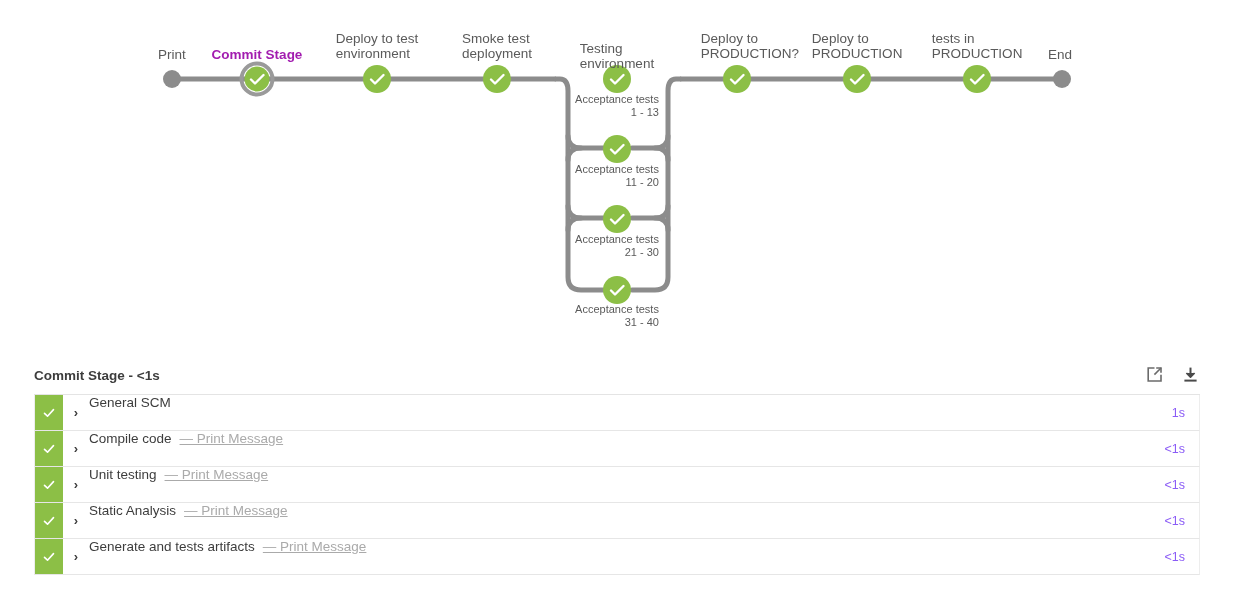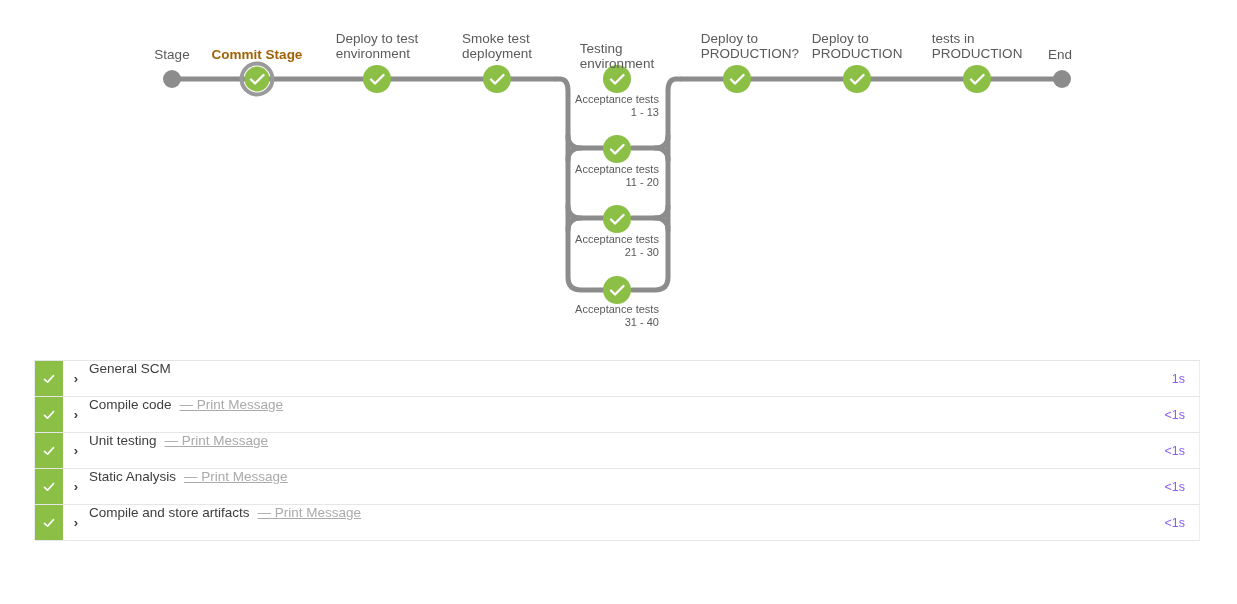--- a/index.html
+++ b/index.html
@@ -33,21 +33,21 @@
     position: absolute;
     text-align: left;
     font-size: 13.5px;
     line-height: 15px;
     color: #5a5a5a;
     white-space: nowrap;
     transform: translateX(-50%);
   }
   .stage-label.bold {
     font-weight: bold;
-    color: #a16207;
+    color: #a21caf;
   }
   .branch-label {
     position: absolute;
     text-align: right;
     font-size: 11px;
     line-height: 13px;
     color: #5a5a5a;
     white-space: nowrap;
     transform: translateX(-50%);
   }
@@ -226,21 +226,21 @@
     <g>
       <circle cx="617" cy="219" r="14" fill="#8cbf46"></circle>
       <path d="M 611,219.5 L 615,223.5 L 623.5,215" stroke="#ffffff" stroke-width="2.4" fill="none" stroke-linecap="round" stroke-linejoin="round"></path>
     </g>
     <g>
       <circle cx="617" cy="290" r="14" fill="#8cbf46"></circle>
       <path d="M 611,290.5 L 615,294.5 L 623.5,286" stroke="#ffffff" stroke-width="2.4" fill="none" stroke-linecap="round" stroke-linejoin="round"></path>
     </g>
   </svg>
 
-  <div class="endpoint-label" style="left:172px; top:47px;">Stage</div>
+  <div class="endpoint-label" style="left:172px; top:47px;">Print</div>
   <div class="endpoint-label" style="left:1060px; top:47px;">End</div>
 
   <div class="stage-label bold" style="left:257px; top:47px;">Commit Stage</div>
 
   <div class="stage-label" style="left:377px; top:31px;">
     <div>Deploy to test</div>
     <div>environment</div>
   </div>
 
   <div class="stage-label" style="left:497px; top:31px;">
@@ -281,20 +281,40 @@
     <div>21 - 30</div>
   </div>
   <div class="branch-label" style="left:617px; top:303px;">
     <div>Acceptance tests</div>
     <div>31 - 40</div>
   </div>
 </div>
 
 <div id="detail-panel">
 
+  <div id="detail-header">
+    <div id="detail-title">Commit Stage - &lt;1s</div>
+
+    <div id="detail-actions">
+      <div class="action-icon">
+        <svg width="17" height="17" viewBox="0 0 17 17" fill="none" stroke="#6b6b6b" stroke-width="1.6">
+          <path d="M8.5 2 H2.2 V15 H15 V8.7"></path>
+          <path d="M10.2 2 H15 V6.8"></path>
+          <path d="M15 2 L8.4 8.6"></path>
+        </svg>
+      </div>
+      <div class="action-icon">
+        <svg width="17" height="17" viewBox="0 0 17 17" fill="none" stroke="#4a4a4a" stroke-width="1.7">
+          <path d="M8.5 1.6 V9.6" stroke-width="2"></path>
+          <path d="M4.4 7 L8.5 11.2 L12.6 7" fill="#4a4a4a" stroke-linejoin="round"></path>
+          <path d="M2.4 14.6 H14.6" stroke-width="2"></path>
+        </svg>
+      </div>
+    </div>
+  </div>
 
   <div id="task-list">
 
     <div class="task-row">
       <div class="task-status">
         <svg width="14" height="14" viewBox="0 0 14 14" fill="none" stroke="#ffffff" stroke-width="1.6" stroke-linecap="round" stroke-linejoin="round">
             <path d="M2.5 7.4 L5.5 10.2 L11.5 3.6"></path>
           </svg>
       </div>
       <div class="task-expander">›</div>
@@ -348,20 +368,20 @@
     </div>
 
     <div class="task-row">
       <div class="task-status">
         <svg width="14" height="14" viewBox="0 0 14 14" fill="none" stroke="#ffffff" stroke-width="1.6" stroke-linecap="round" stroke-linejoin="round">
             <path d="M2.5 7.4 L5.5 10.2 L11.5 3.6"></path>
           </svg>
       </div>
       <div class="task-expander">›</div>
       <div class="task-body">
-        <span class="task-name">Compile and store artifacts</span>
+        <span class="task-name">Generate and tests artifacts</span>
         <span class="task-sub">— Print Message</span>
       </div>
       <div class="task-duration">&lt;1s</div>
     </div>
 
   </div>
 </div>
 
 </body></html>

